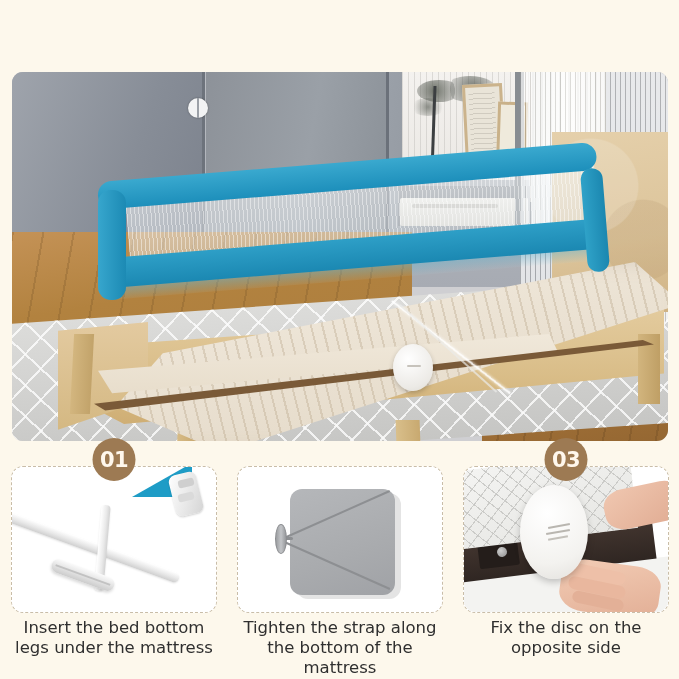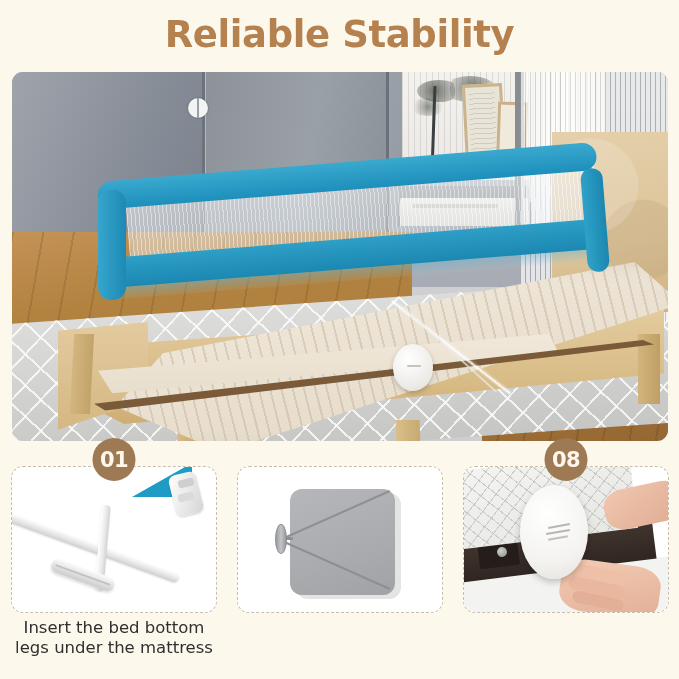--- a/index.html
+++ b/index.html
@@ -246,21 +246,20 @@
     box-shadow:0 3px 7px rgba(0,0,0,.22); }
   .p3-discL1{ left:84px; top:58px; width:22px; height:2px; background:#b9b6b0; transform:rotate(-10deg); }
   .p3-discL2{ left:82px; top:64px; width:24px; height:2px; background:#b9b6b0; transform:rotate(-10deg); }
   .p3-discL3{ left:84px; top:70px; width:20px; height:2px; background:#c3c0ba; transform:rotate(-10deg); }
 </style>
 </head>
 <body>
 
 <div id="root">
 
-  <div class="title">Reliable Stability</div>
 
   <div class="hero">
     <div class="wall"></div>
     <div class="wardrobeL"></div>
     <div class="wardrobeM"></div>
     <div class="wardrobeR"></div>
     <div class="seam1"></div>
     <div class="seam2"></div>
     <div class="knob"></div>
     <div class="knobSplit"></div>
@@ -345,40 +344,42 @@
       <div class="box">
         <div class="boxInner">
           <div class="p2-shadow"></div>
           <div class="p2-mat"></div>
           <div class="p2-strapTop"></div>
           <div class="p2-strapBot"></div>
           <div class="p2-stem"></div>
           <div class="p2-disc"></div>
         </div>
       </div>
+      <div class="caption">Tighten the strap along the bottom of the mattress</div>
     </div>
 
     <div class="step s3">
-      <div class="badge">08</div>
+      <div class="badge">03</div>
       <div class="box">
         <div class="boxInner">
           <div class="p3-floor"></div>
           <div class="p3-frame"></div>
           <div class="p3-frameEdge"></div>
           <div class="p3-drawer"></div>
           <div class="p3-screw"></div>
           <div class="p3-mat"></div>
           <div class="p3-matTex"></div>
           <div class="p3-handA"></div>
           <div class="p3-handB"></div>
           <div class="p3-finger1"></div>
           <div class="p3-finger2"></div>
           <div class="p3-finger3"></div>
           <div class="p3-disc"></div>
           <div class="p3-discL1"></div>
           <div class="p3-discL2"></div>
           <div class="p3-discL3"></div>
         </div>
       </div>
+      <div class="caption">Fix the disc on the opposite side</div>
     </div>
 
   </div>
 </div>
 
 </body></html>

